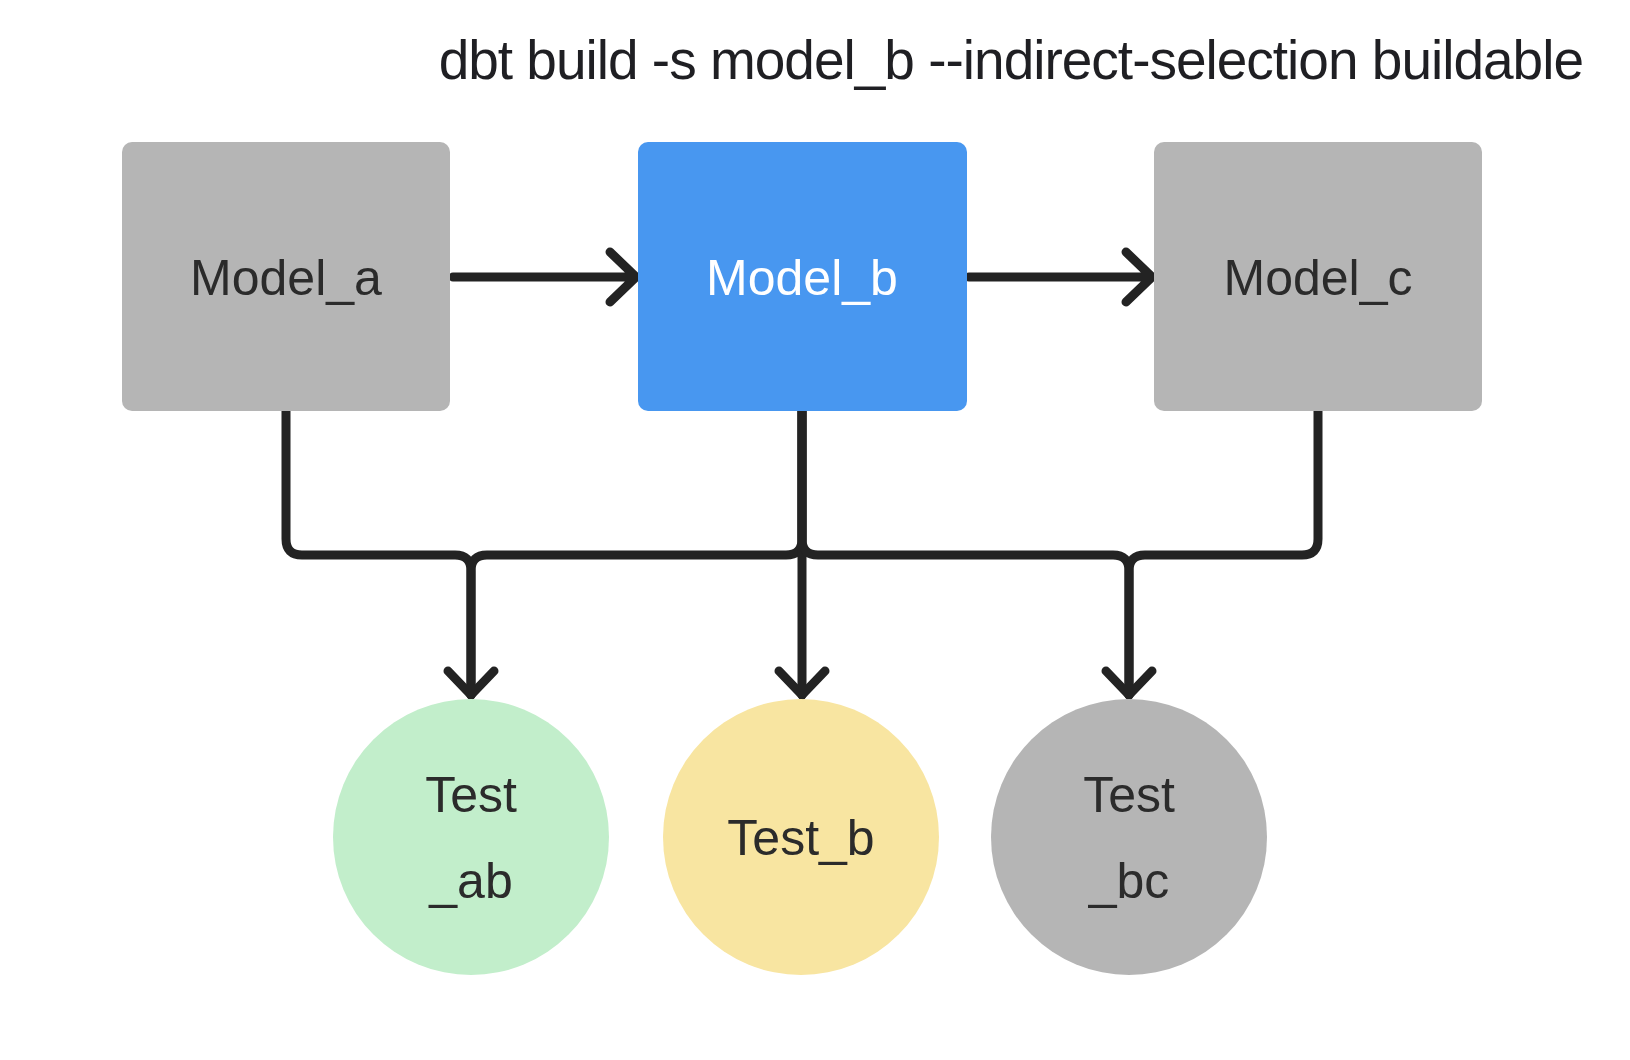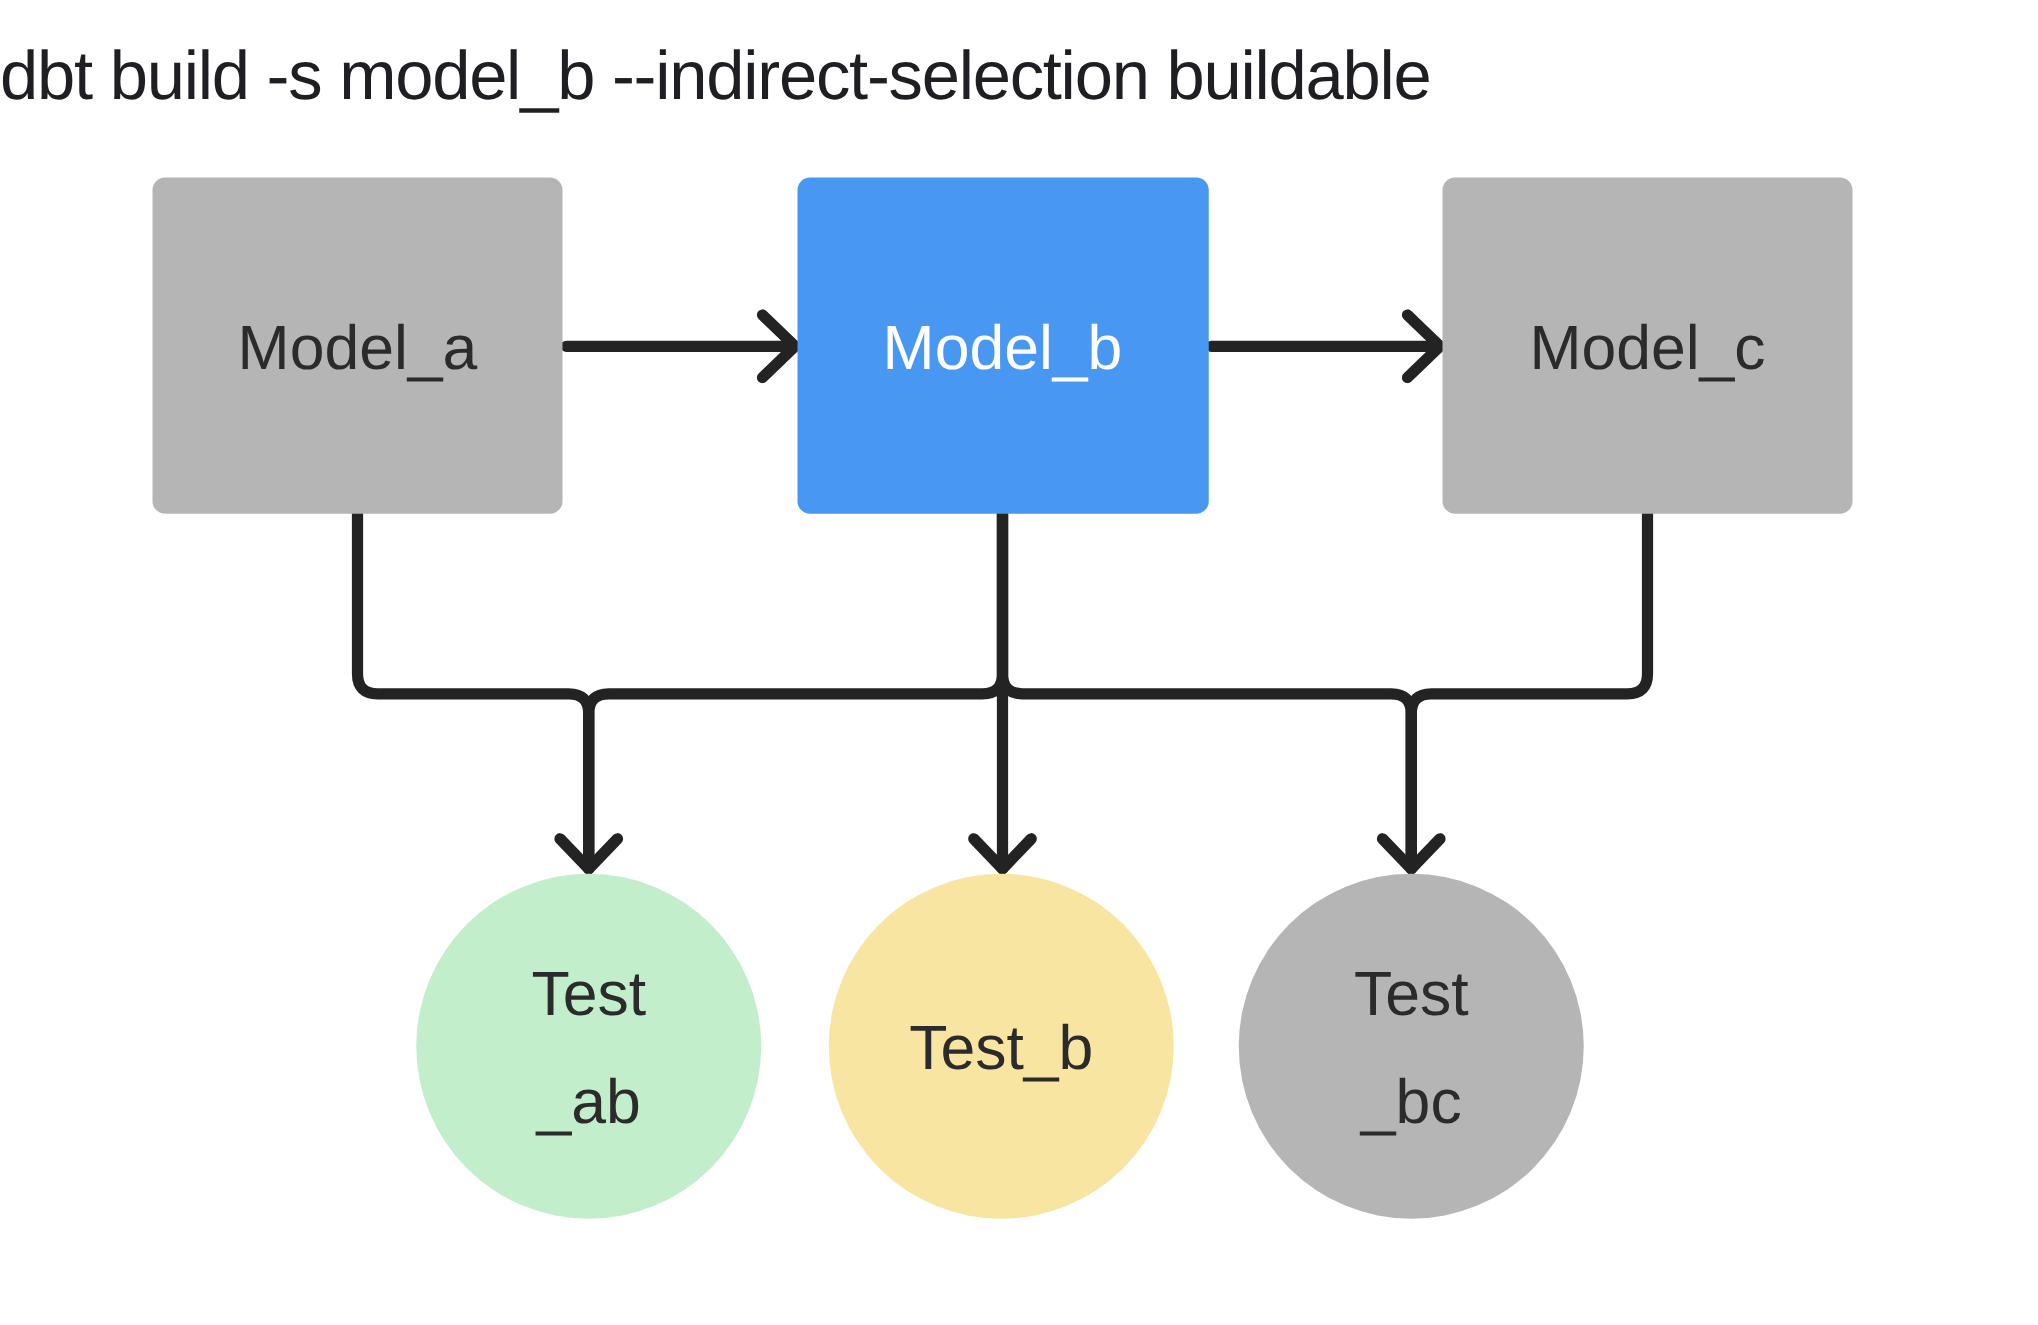--- a/index.html
+++ b/index.html
@@ -13,21 +13,21 @@
     height: 1060px;
     background: #ffffff;
     overflow: hidden;
     font-family: "Liberation Sans", sans-serif;
   }
   .title {
     position: absolute;
     top: 30px;
     left: 0;
     width: 1583px;
-    text-align: left;
+    text-align: right;
     font-size: 55px;
     font-weight: 500;
     letter-spacing: -1px;
     color: #1f1f23;
     line-height: 1.1;
     white-space: nowrap;
   }
   svg.dag {
     position: absolute;
     top: 0;

